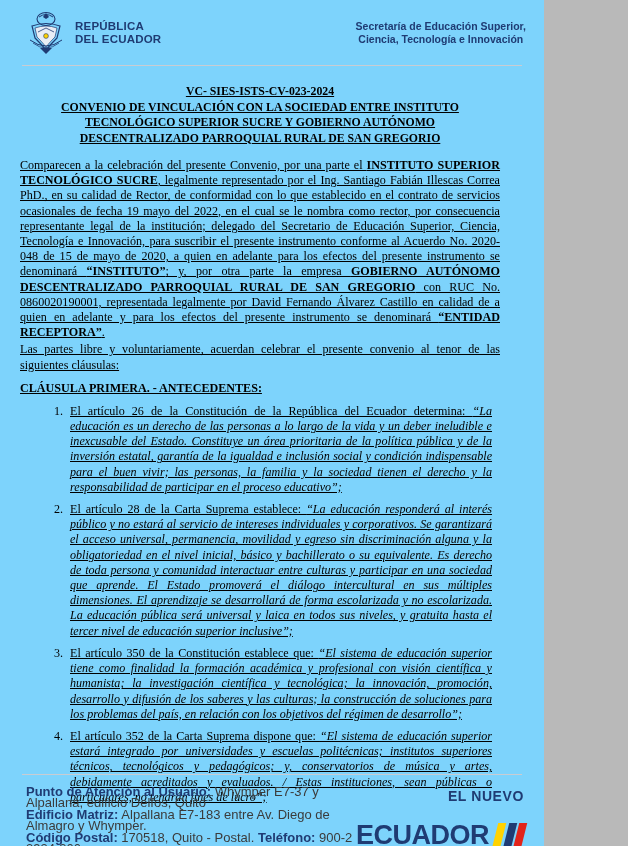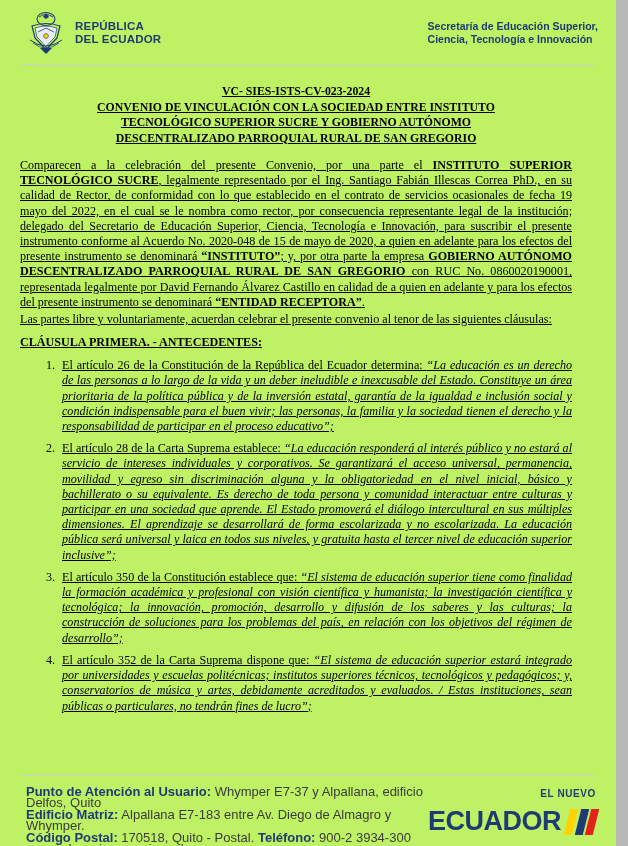--- a/index.html
+++ b/index.html
@@ -1,23 +1,23 @@
 <!DOCTYPE html>
 <html><head>
 <meta charset="utf-8">
 <style>
   html, body {
     margin: 0;
     padding: 0;
     background: #b9b9b9;
   }
   .page {
-    width: 616px;
+    width: 544px;
     height: 846px;
-    background: #bef264;
+    background: #7dd3fc;
     position: relative;
     overflow: hidden;
     font-family: "Liberation Serif", serif;
     box-sizing: border-box;
   }
 
   
   .header {
     position: relative;
     height: 66px;
@@ -39,21 +39,21 @@
   .rep-text {
     font-family: "Liberation Sans", sans-serif;
     font-weight: bold;
     color: #1f3b73;
     font-size: 11.5px;
     line-height: 13px;
     letter-spacing: .2px;
   }
   .header-right {
     margin-left: auto;
-    text-align: left;
+    text-align: center;
     font-family: "Liberation Sans", sans-serif;
     font-weight: bold;
     color: #1f3b73;
     font-size: 10.5px;
     line-height: 13.5px;
     max-width: 250px;
   }
   .header-rule {
     position: absolute;
     left: 22px;
@@ -90,21 +90,21 @@
   p.para b { font-weight: bold; }
 
   .clause-head {
     font-weight: bold;
     font-size: 12.1px;
     margin: 8px 0 8px 0;
     color: #000;
   }
 
   ol.numbered {
-    margin: 0;
+    margin: 8px;
     padding-left: 38px;
     list-style-type: decimal;
   }
   ol.numbered > li {
     font-size: 12.1px;
     line-height: 15.2px;
     text-align: justify;
     margin-bottom: 7px;
     color: #000;
     padding-left: 4px;
@@ -141,25 +141,25 @@
   .footer-left b { color: #1f3b73; font-weight: bold; }
   .footer-left .web { color: #3b3b3b; }
 
   .footer-right {
     margin-left: auto;
     padding-top: 8px;
     text-align: right;
   }
   .brand-top {
     font-family: "Liberation Sans", sans-serif;
-    font-size: 10px;
+    font-size: 14px;
     font-weight: bold;
     color: #1f3b73;
     letter-spacing: .6px;
-    margin-bottom: 9px;
+    margin-bottom: 18px;
   }
   .brand-row {
     display: flex;
     align-items: center;
     gap: 6px;
     justify-content: flex-end;
   }
   .brand-word {
     font-family: "Liberation Sans", sans-serif;
     font-size: 27px;

